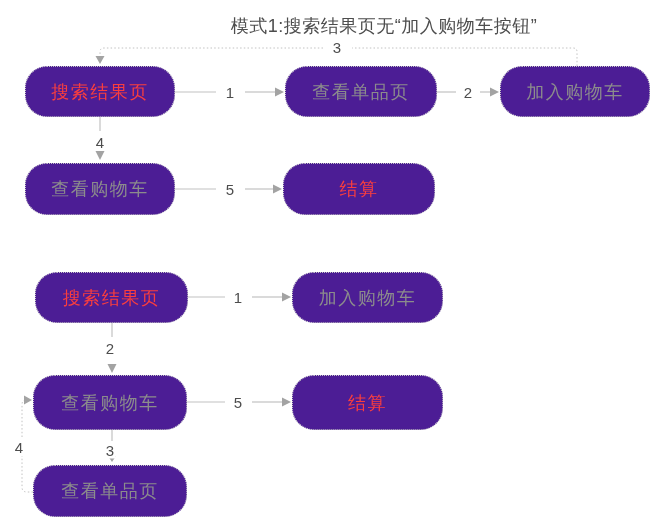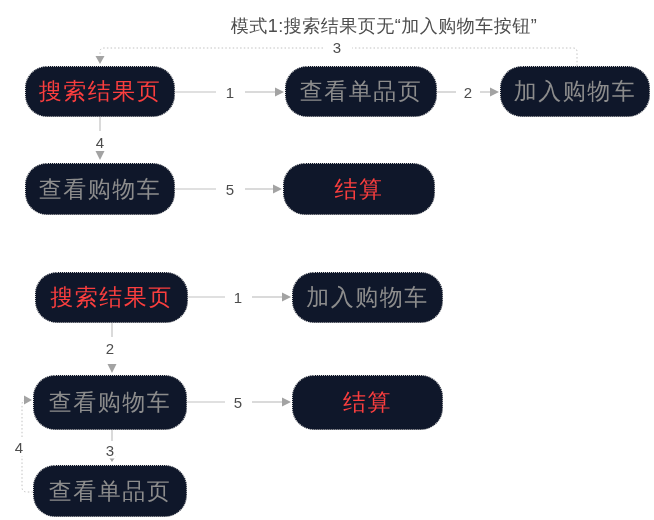--- a/index.html
+++ b/index.html
@@ -17,25 +17,25 @@
     font-size:18px;
     font-weight:500;
     color:#4d4d4d;
     letter-spacing:0.5px;
   }
   .node{
     position:absolute;
     box-sizing:border-box;
     border:1px dotted #c6c6c6;
     border-radius:22px;
-    background:#0f172a;
+    background:#4c1d95;
     display:flex;
     align-items:center;
     justify-content:center;
-    font-size:23px;
+    font-size:18px;
     letter-spacing:1.5px;
     color:#8c8c8c;
     z-index:2;
   }
   .node.red{color:#fa3e3e;}
   .num{
     position:absolute;
     transform:translate(-50%,-50%);
     font-size:15px;
     color:#4d4d4d;

